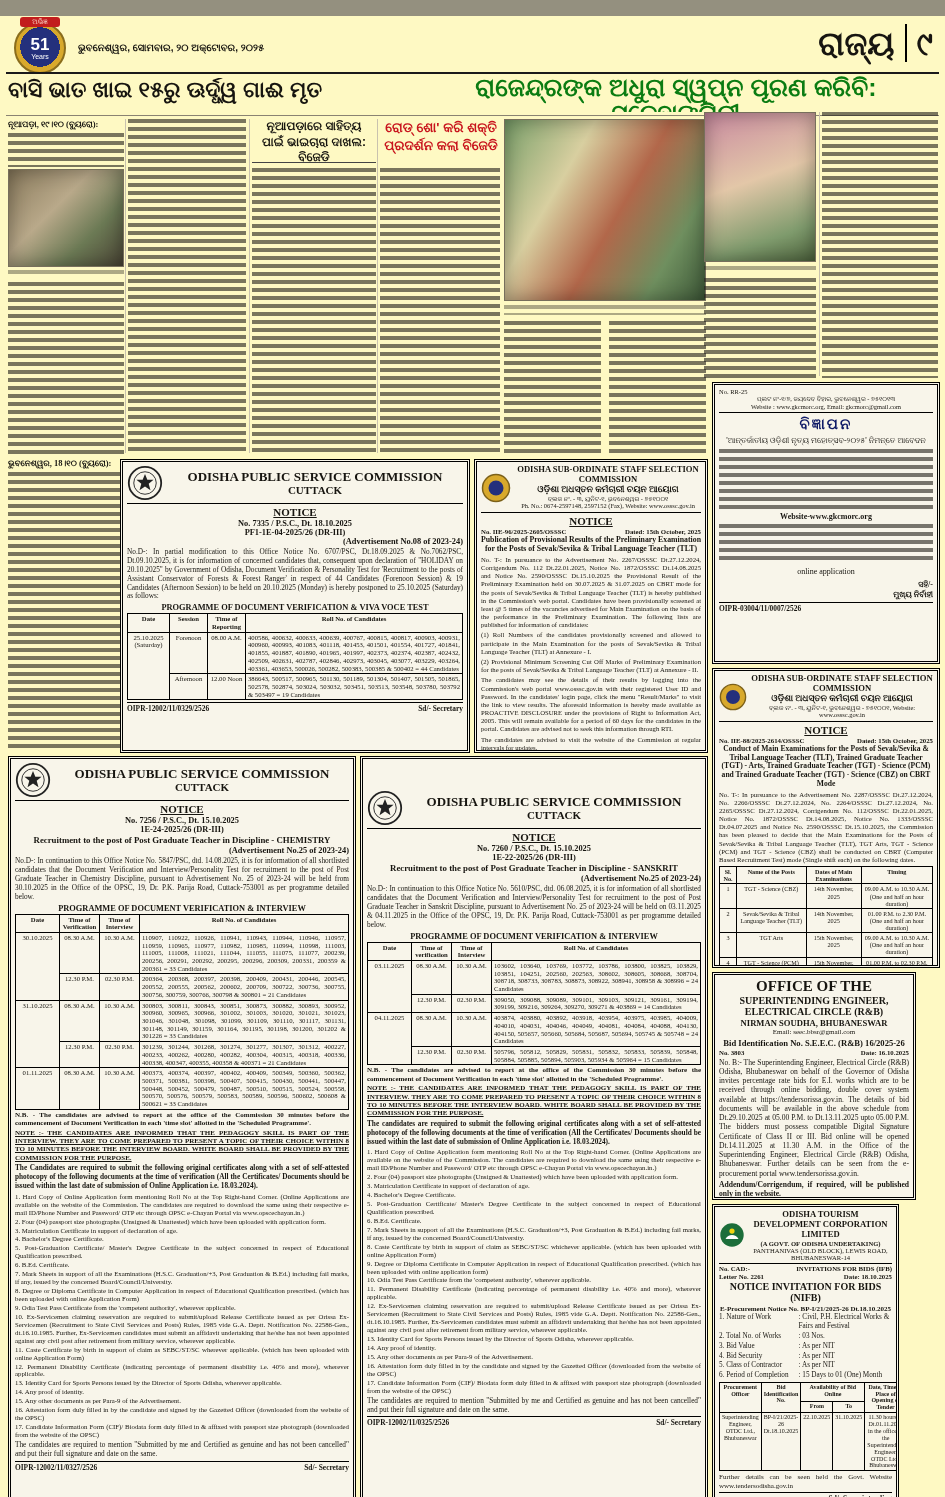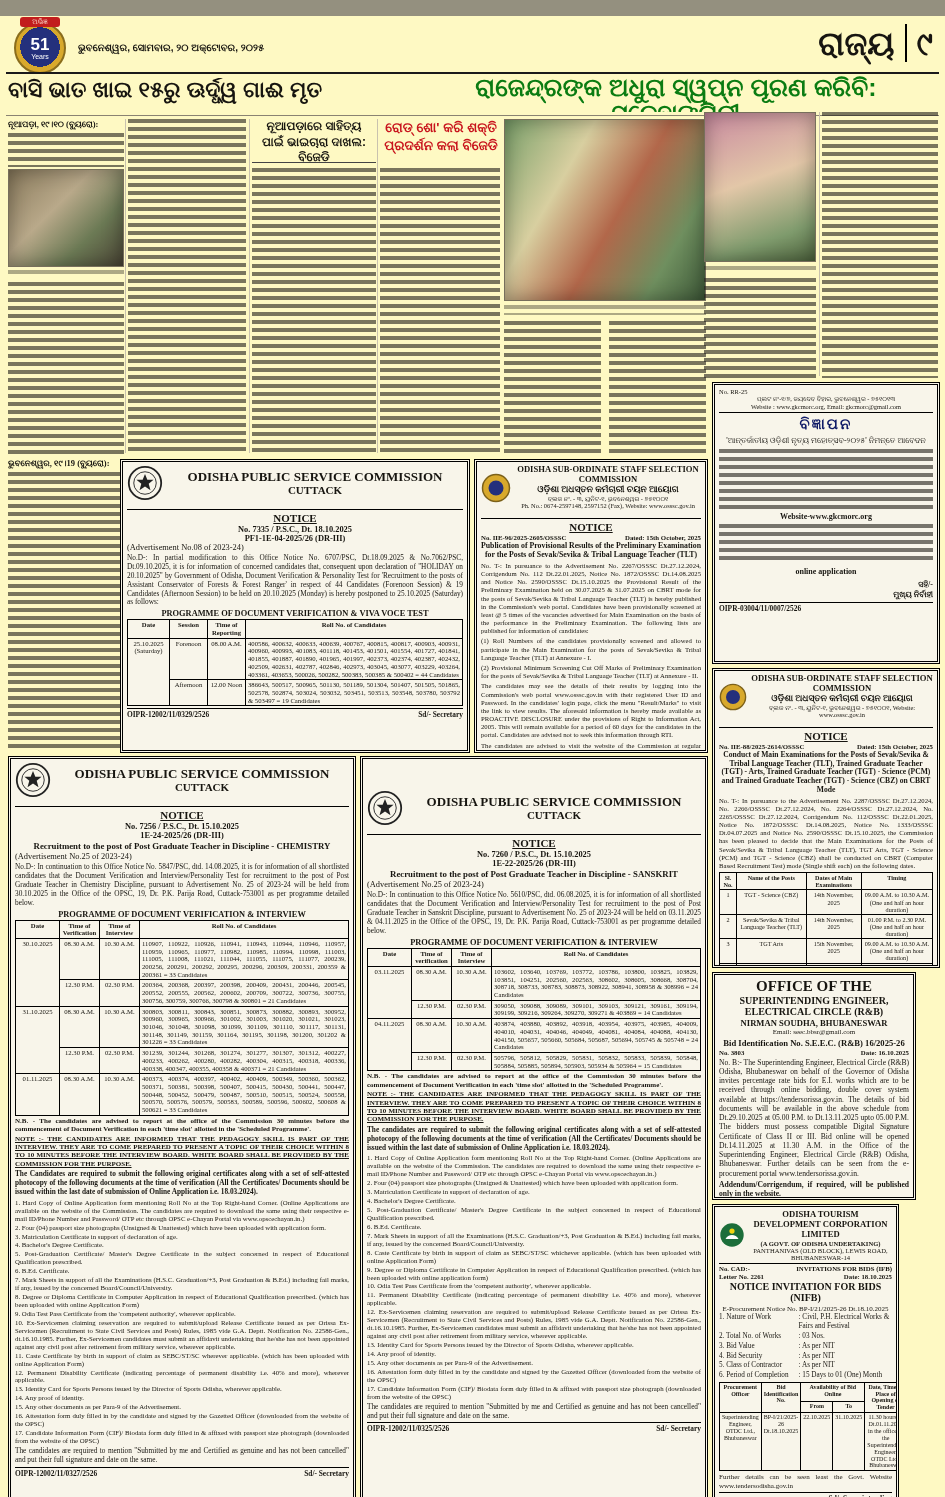--- a/index.html
+++ b/index.html
@@ -21,32 +21,32 @@
 .section-label{display:flex;align-items:center;gap:10px;font-family:"Liberation Sans",sans-serif;font-weight:bold;font-size:33px;line-height:1}
 .s-bar{width:2px;height:38px;background:#000}
 
 .hl-left{font-family:"Liberation Sans",sans-serif;font-weight:bold;font-size:22px;line-height:1.05;overflow:hidden;height:36px}
 .hl-right{font-family:"Liberation Sans",sans-serif;font-weight:bold;font-size:25px;color:#0b7c12;text-align:center;line-height:1.05;overflow:hidden;height:38px}
 .subhead{position:absolute;font-family:"Liberation Sans",sans-serif;font-weight:bold;font-size:12px;text-align:center;line-height:1.3;border-bottom:1px solid #444;padding-bottom:3px;overflow:hidden}
 .subhead.red{color:#c8131c;font-size:13.5px;border-bottom:none}
 .art-dl{position:absolute;font-weight:bold;font-size:8.5px;overflow:hidden;height:11px}
 
 .notice{position:absolute;border:3px double #000;background:#f8f5ea;overflow:hidden;padding:3px 4px;font-family:"Liberation Serif",serif}
-.nhead{display:flex;align-items:center;gap:4px;border-bottom:1.5px solid #000;padding-bottom:8px;margin-bottom:2px}
+.nhead{display:flex;align-items:center;gap:4px;border-bottom:1.5px solid #000;padding-bottom:2px;margin-bottom:2px}
 .nhead .htext{flex:1;text-align:center}
 .org{font-weight:bold;font-size:13px;line-height:1.1}
 .org.sm{font-size:8.6px;line-height:1.15}
 .place{font-weight:bold;font-size:11px}
 .org-od{font-weight:bold;font-size:9px;line-height:1.1;overflow:hidden;max-height:11px}
 .addr{font-size:6.4px;line-height:1.2;overflow:hidden}
 .nlabel{text-align:center;font-weight:bold;font-size:11px;text-decoration:underline;margin:1px 0}
 .nref{text-align:center;font-size:8.4px;font-weight:bold}
 .nrefrow{display:flex;justify-content:space-between;font-size:6.8px;font-weight:bold;margin:1px 0}
 .ntitle{font-weight:bold;font-size:8.8px;text-align:center;margin:1px 0;line-height:1.15}
-.nadvt{font-weight:normal;font-size:8.4px;text-align:left}
+.nadvt{font-weight:bold;font-size:8.4px;text-align:right}
 .nbody{font-size:7.3px;text-align:justify;line-height:1.22;margin:2px 0}
 .nbody.xs{font-size:6.7px}
 .nprog{font-weight:bold;font-size:8.4px;text-align:center;margin:2px 0 1px}
 .ntable{width:100%;border-collapse:collapse;font-size:6.7px;line-height:1.15;margin:1px 0}
 .ntable th,.ntable td{border:1px solid #000;padding:1px 2px;vertical-align:top;text-align:center}
 .ntable td.rolls{text-align:justify}
 .nsig{display:flex;justify-content:space-between;align-items:flex-end;font-size:7.4px;font-weight:bold;border-top:1px solid #000;margin-top:2px;padding-top:1px}
 .nsig .right{text-align:right}
 .docs{list-style:none;font-size:6.8px;line-height:1.17;text-align:justify}
 .docs li{margin-bottom:1px}
@@ -93,21 +93,21 @@
 
   <div class="abs hl-left" style="left:8px;top:62px;width:396px">ବାସି ଭାତ ଖାଇ ୧୫ରୁ ଊର୍ଦ୍ଧ୍ୱ ଗାଈ ମୃତ</div>
   <div class="abs hl-right" style="left:412px;top:58px;width:528px">ରାଜେନ୍ଦ୍ରଙ୍କ ଅଧୁରା ସ୍ୱପ୍ନ ପୂରଣ କରିବି: ସ୍ନେହାଙ୍ଗିନୀ</div>
   <div class="rule-h" style="left:6px;top:99px;width:933px;height:1px;background:#8a8372"></div>
 
   <div class="art-dl" style="left:8px;top:103px;width:116px">ନୂଆପଡ଼ା, ୧୯।୧୦ (ବ୍ୟୁରୋ):</div>
   <div class="sim" style="left:8px;top:117px;width:116px;height:34px"></div>
   <div class="photo" style="left:8px;top:153px;width:116px;height:98px;background:linear-gradient(135deg,#8a7b5d,#b9a98a 40%,#6c7a55 70%,#4c4636)"></div>
   <div class="sim light" style="left:8px;top:254px;width:116px;height:8px"></div>
   <div class="sim" style="left:8px;top:266px;width:116px;height:172px"></div>
-  <div class="art-dl" style="left:8px;top:442px;width:116px">ଭୁବନେଶ୍ୱର, ୧୯।19 (ବ୍ୟୁରୋ):</div>
+  <div class="art-dl" style="left:8px;top:442px;width:116px">ଭୁବନେଶ୍ୱର, 18।୧୦ (ବ୍ୟୁରୋ):</div>
   <div class="sim" style="left:8px;top:456px;width:116px;height:278px"></div>
 
   <div class="sim" style="left:128px;top:103px;width:118px;height:336px"></div>
 
   <div class="subhead" style="left:252px;top:103px;width:124px;height:44px">
     <span>ନୂଆପଡ଼ାରେ ସାହିତ୍ୟ</span><br>
     <span>ପାଇଁ ଭାଇଚାରା ଦାଖଲ: ବିଜେଡି</span>
   </div>
   <div class="sim" style="left:252px;top:152px;width:124px;height:288px"></div>
 
@@ -206,21 +206,21 @@
 
   <section class="notice" style="left:712px;top:366px;width:228px;height:282px">
     <div class="gk-ref">No. RR-25</div>
     <div class="addr" style="text-align:center">ପ୍ଲଟ ନଂ-୧/୭, ଜୟଦେବ ବିହାର, ଭୁବନେଶ୍ୱର - ୭୫୧୦୧୩</div>
     <div class="addr" style="text-align:center;border-bottom:1px solid #000;padding-bottom:2px">Website : www.gkcmorc.org, Email: gkcmorc@gmail.com</div>
     <div class="gk-title">ବିଜ୍ଞାପନ</div>
     <div class="gk-line">'ଆନ୍ତର୍ଜାତୀୟ ଓଡ଼ିଶୀ ନୃତ୍ୟ ମହୋତ୍ସବ-୨୦୨୫' ନିମନ୍ତେ ଆବେଦନ</div>
     <div class="sim" style="position:relative;left:0;top:0;width:100%;height:60px;margin:3px 0"></div>
     <div class="gk-line" style="font-weight:bold">Website-www.gkcmorc.org</div>
     <div class="sim" style="position:relative;left:0;top:0;width:100%;height:40px;margin:3px 0"></div>
-    <div class="gk-line" style="font-weight:bold">online application</div>
+    <div class="gk-line" style="font-weight:normal">online application</div>
     <div style="text-align:right;font-size:8px;font-weight:bold;margin-top:4px">
       <span>ସହି/-</span><br>
       <span>ମୁଖ୍ୟ ନିର୍ବାହୀ</span>
     </div>
     <div class="nsig">
       <span>OIPR-03004/11/0007/2526</span>
     </div>
   </section>
 
   <section class="notice" style="left:712px;top:652px;width:228px;height:300px">
@@ -487,21 +487,21 @@
     </div>
     <div class="nrefrow">
       <span>No. CAD:-</span>
       <span>INVITATIONS FOR BIDS (IFB)</span>
     </div>
     <div class="nrefrow">
       <span>Letter No. 2261</span>
       <span>Date: 18.10.2025</span>
     </div>
     <div class="ntitle" style="font-size:10px">NOTICE INVITATION FOR BIDS (NIFB)</div>
-    <div class="el-mini" style="font-weight:normal">E-Procurement Notice No. BP-I/21/2025-26  Dt.18.10.2025</div>
+    <div class="el-mini" style="font-weight:bold">E-Procurement Notice No. BP-I/21/2025-26  Dt.18.10.2025</div>
     <div class="t-items">
 
         <div class="t-item">
           <span class="t-label">1.  Nature of Work</span>
           <span class="t-value">:  Civil, P.H. Electrical Works &amp; Fairs and Festival</span>
         </div>
 
         <div class="t-item">
           <span class="t-label">2.  Total No. of Works</span>
           <span class="t-value">:  03 Nos.</span>
@@ -541,21 +541,21 @@
       </tr>
       <tr>
         <td>Superintending Engineer, OTDC Ltd., Bhubaneswar</td>
         <td>BP-I/21/2025-26 Dt.18.10.2025</td>
         <td>22.10.2025</td>
         <td>31.10.2025</td>
         <td>11.30 hours of Dt.01.11.2025 in the office of the Superintending Engineer, OTDC Ltd., Bhubaneswar</td>
       </tr>
     </tbody>
       </table>
-    <p class="nbody" style="font-size:7px">Further details can be seen least the Govt. Website www.tendersodisha.gov.in</p>
+    <p class="nbody" style="font-size:7px">Further details can be seen held the Govt. Website www.tendersodisha.gov.in</p>
     <div class="nsig">
       <span>OIPR-37002/11/0121/2526</span>
       <span class="right">
         <span>Sd/- Superintending Engineer</span><br>
         <span>O.T.D.C. Ltd., BBSR</span>
       </span>
     </div>
   </section>
 
   <div class="abs" style="left:160px;top:1486px">

